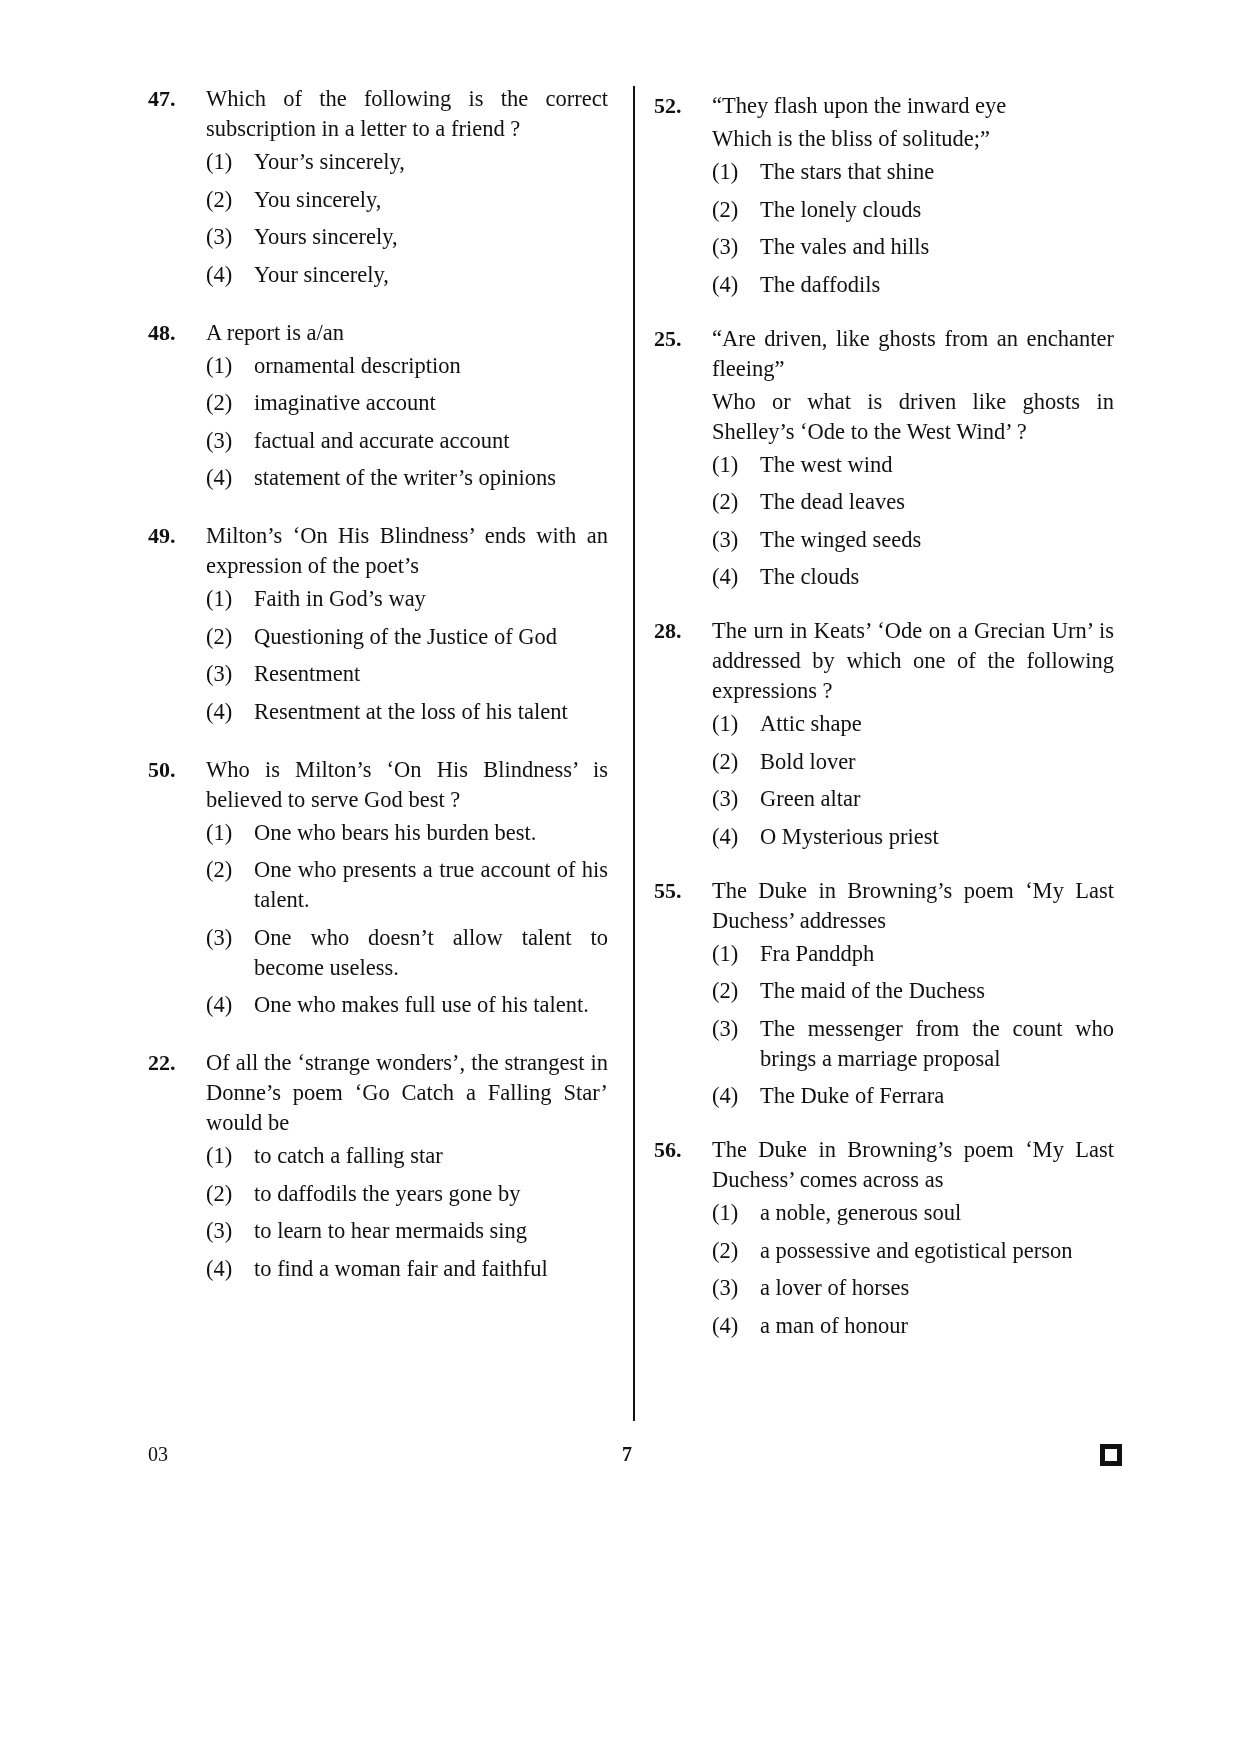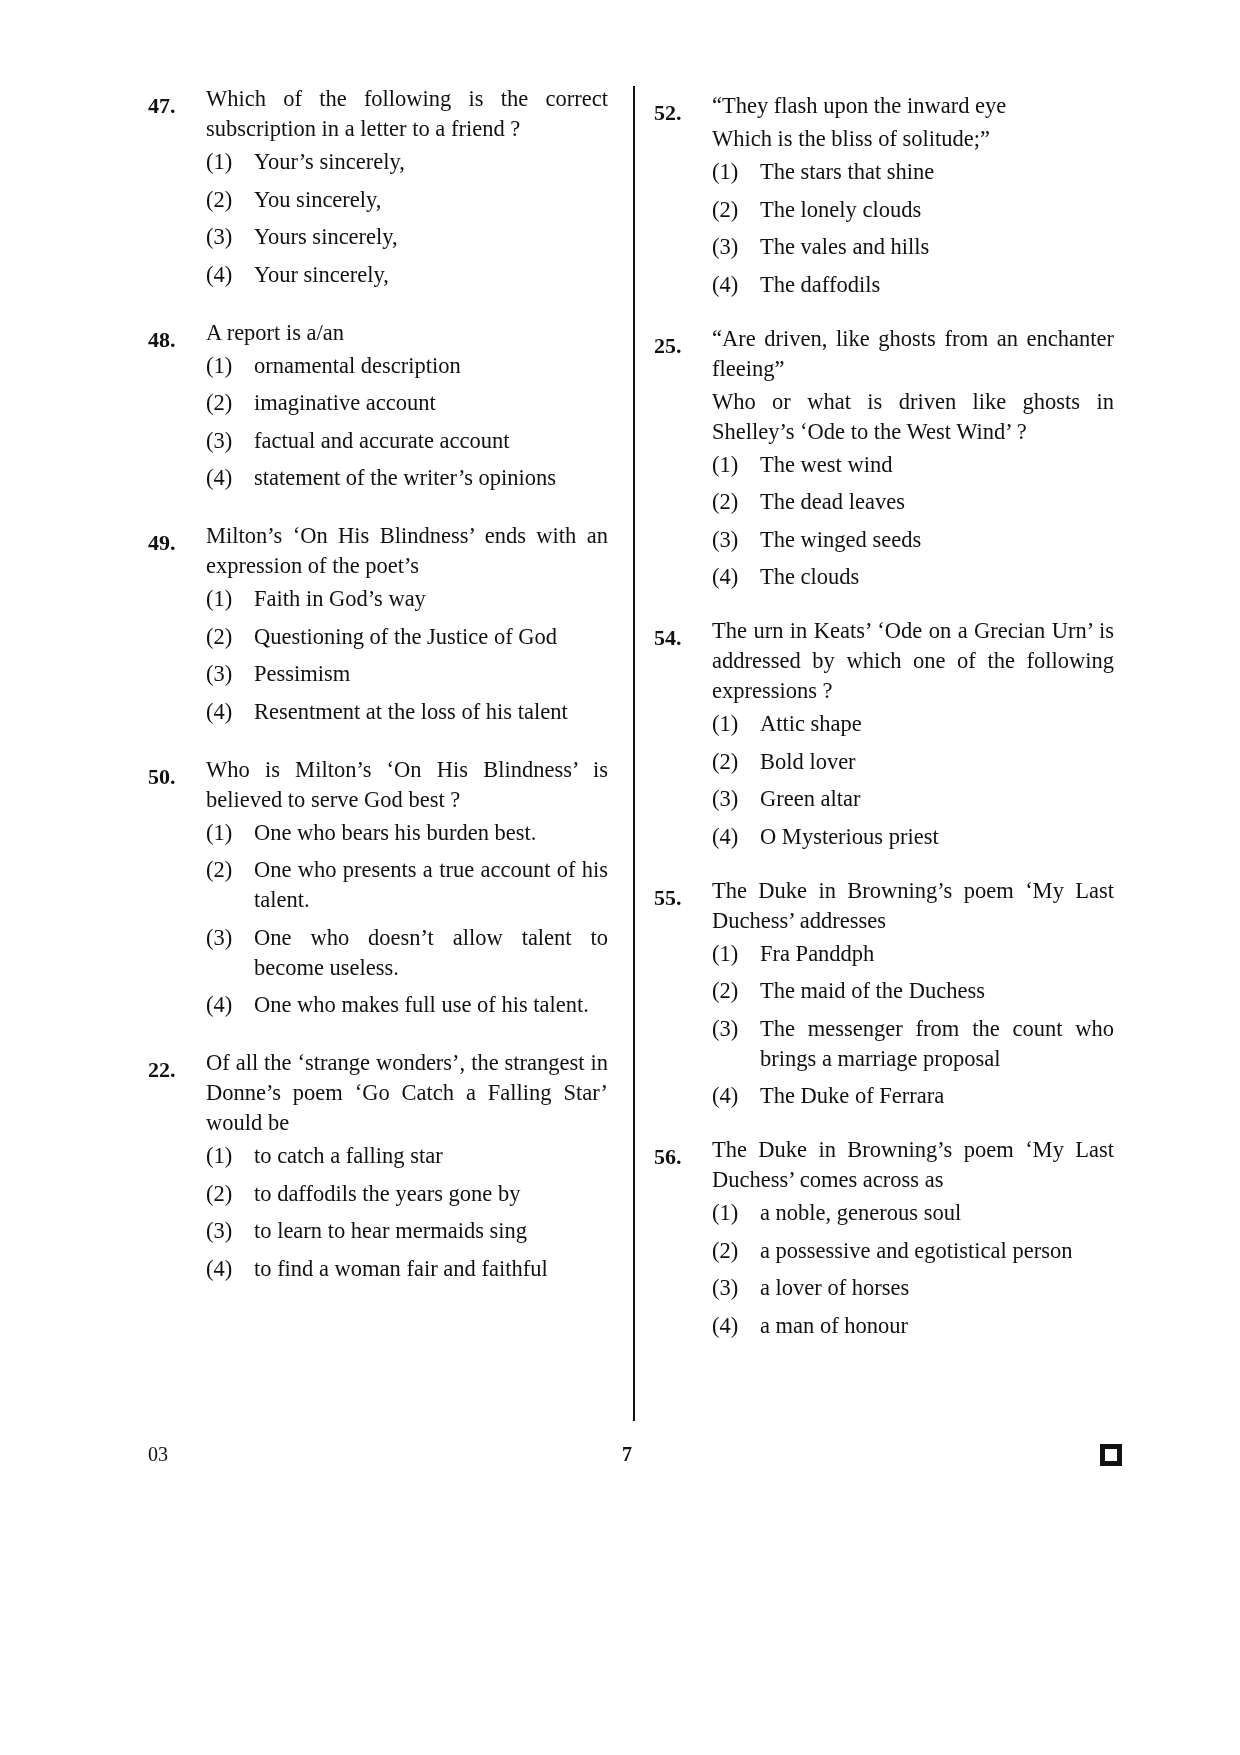--- a/index.html
+++ b/index.html
@@ -36,21 +36,21 @@
     }
     .question {
       position: relative;
       padding-left: 58px;
       font-size: 22.5px;
       line-height: 30px;
     }
     .qnum {
       position: absolute;
       left: 0;
-      top: 7px;
+      top: 0;
       font-weight: bold;
       font-size: 22px;
     }
     .stem {
       text-align: justify;
       margin: 0;
     }
     .stem-line { display: block; }
     .options {
       margin: 3px 0 0 0;
@@ -127,21 +127,21 @@
     </div>
 
     <div class="question" style="margin-bottom:28px;">
       <span class="qnum">49.</span>
       <p class="stem">
           <span class="stem-line">Milton’s ‘On His Blindness’ ends with an expression of the poet’s</span>
         </p>
       <ul class="options">
         <li class="option"><span class="option-num">(1)</span><span>Faith in God’s way</span></li>
         <li class="option"><span class="option-num">(2)</span><span>Questioning of the Justice of God</span></li>
-        <li class="option"><span class="option-num">(3)</span><span>Pessimism</span></li>
+        <li class="option"><span class="option-num">(3)</span><span>Resentment</span></li>
         <li class="option"><span class="option-num">(4)</span><span>Resentment at the loss of his talent</span></li>
       </ul>
     </div>
 
     <div class="question" style="margin-bottom:28px;">
       <span class="qnum">50.</span>
       <p class="stem">
           <span class="stem-line">Who is Milton’s ‘On His Blindness’ is believed to serve God best ?</span>
         </p>
       <ul class="options">
@@ -192,21 +192,21 @@
       </p>
       <ul class="options">
         <li class="option"><span class="option-num">(1)</span><span>The west wind</span></li>
         <li class="option"><span class="option-num">(2)</span><span>The dead leaves</span></li>
         <li class="option"><span class="option-num">(3)</span><span>The winged seeds</span></li>
         <li class="option"><span class="option-num">(4)</span><span>The clouds</span></li>
       </ul>
     </div>
 
     <div class="question" style="margin-bottom:24px;">
-      <span class="qnum">54.</span>
+      <span class="qnum">28.</span>
       <p class="stem">
           <span class="stem-line">The urn in Keats’ ‘Ode on a Grecian Urn’ is addressed by which one of the following expressions ?</span>
         </p>
       <ul class="options">
         <li class="option"><span class="option-num">(1)</span><span>Attic shape</span></li>
         <li class="option"><span class="option-num">(2)</span><span>Bold lover</span></li>
         <li class="option"><span class="option-num">(3)</span><span>Green altar</span></li>
         <li class="option"><span class="option-num">(4)</span><span>O Mysterious priest</span></li>
       </ul>
     </div>

